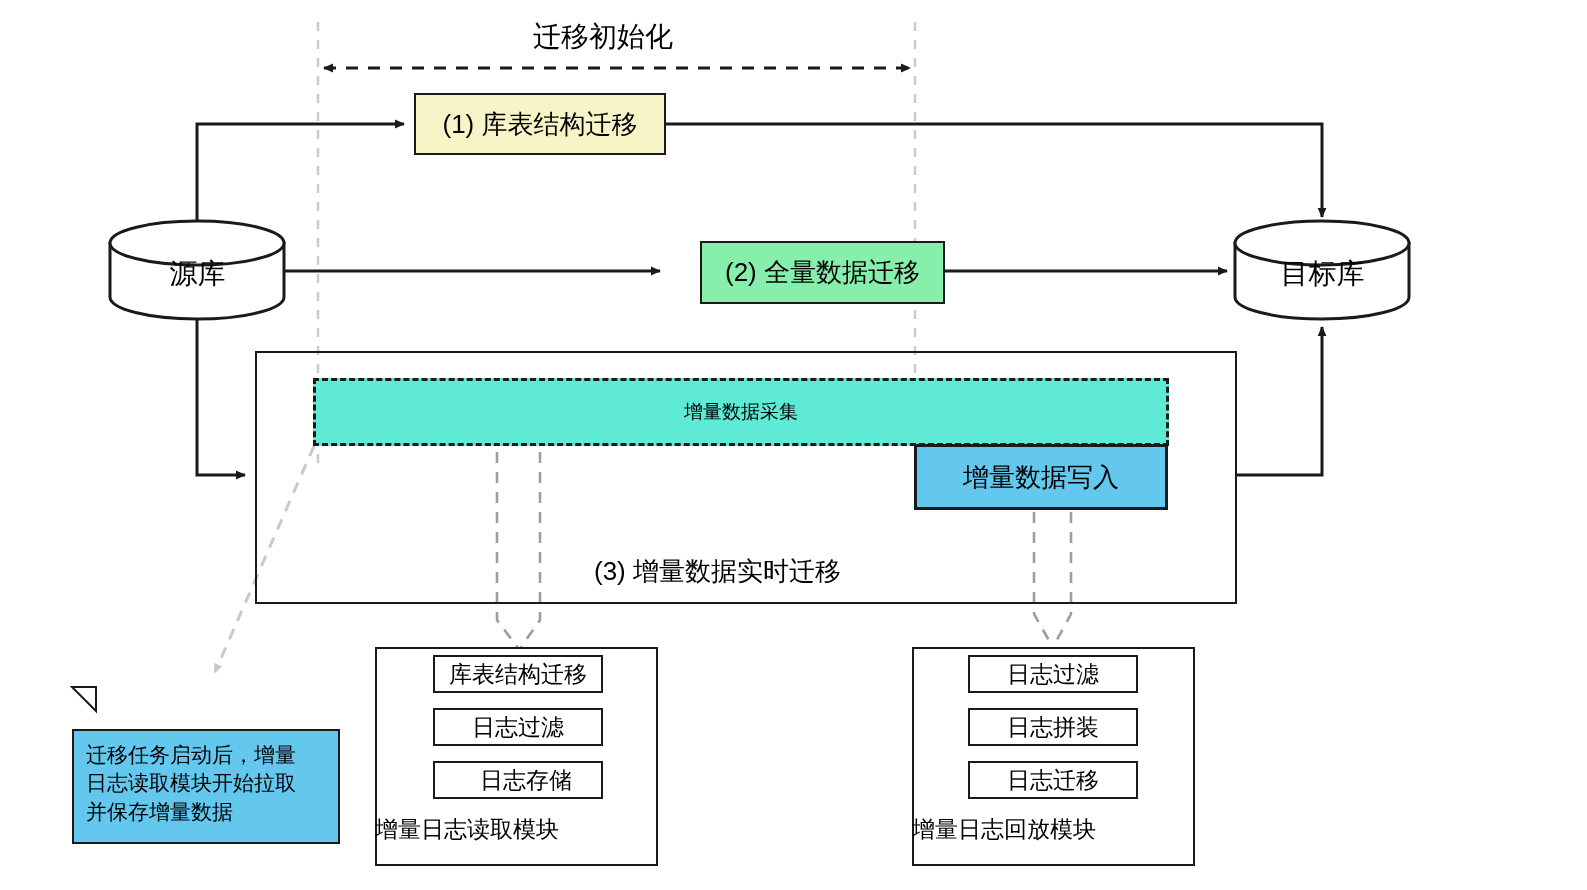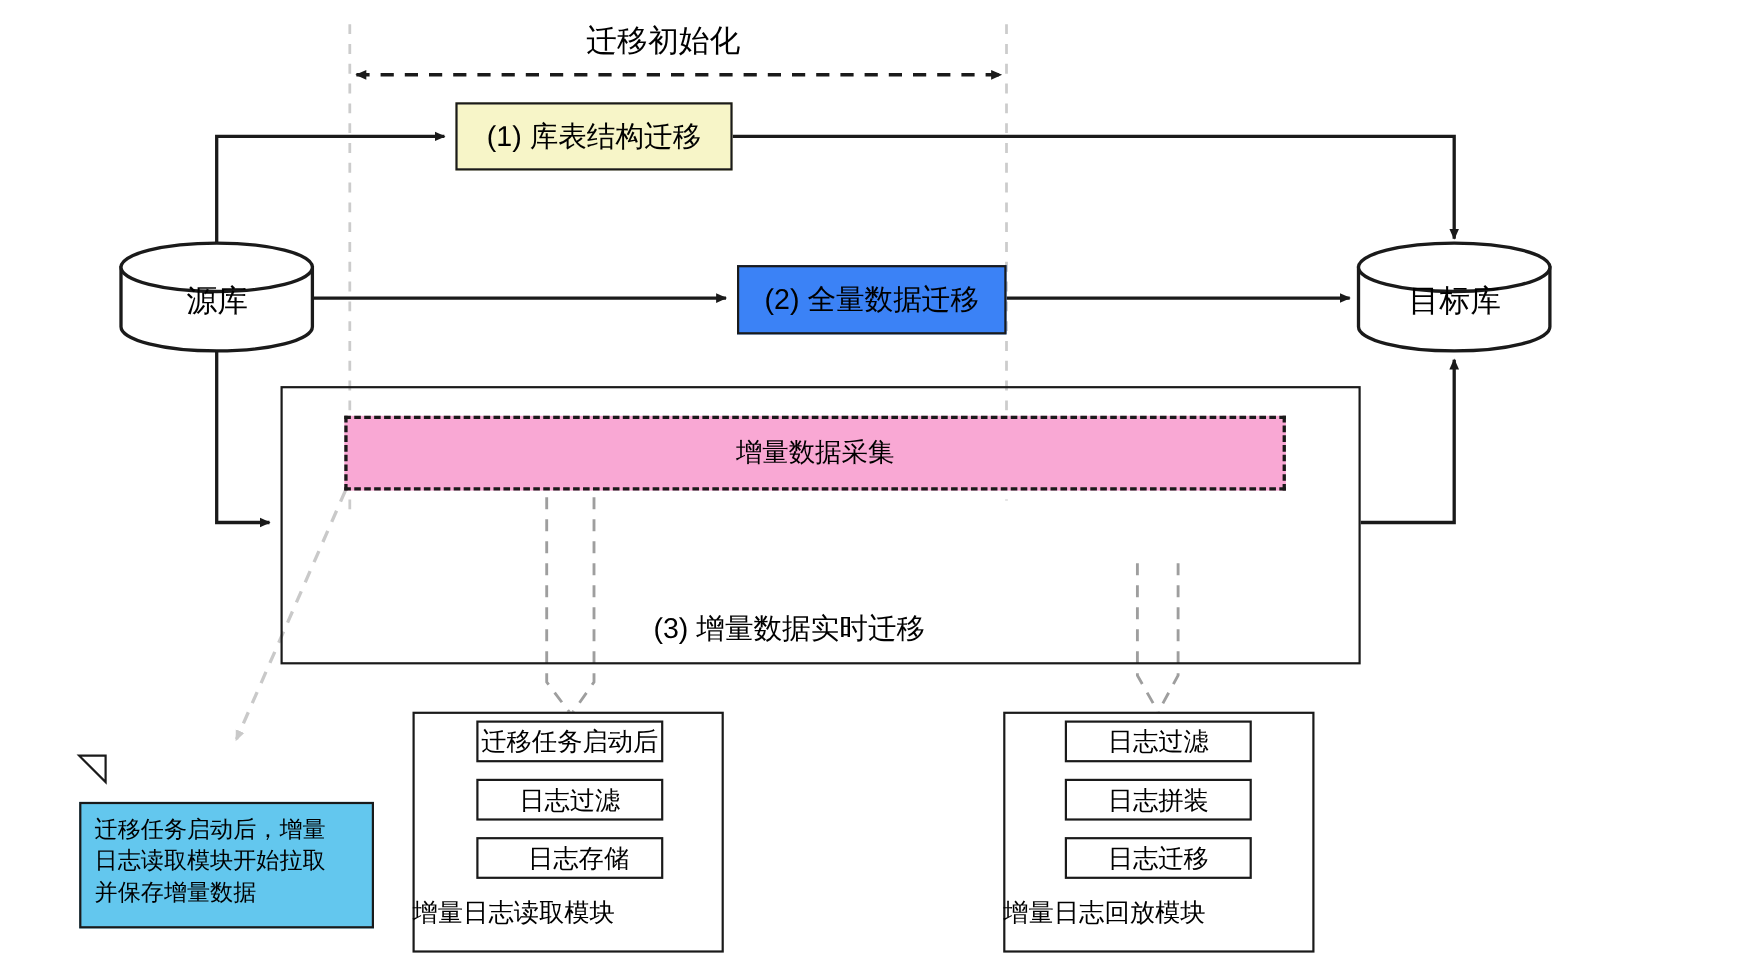--- a/index.html
+++ b/index.html
@@ -9,24 +9,24 @@
     overflow:hidden;
   }
   #stage{position:relative;width:1389px;height:890px;background:#fff;}
   svg#wires{position:absolute;left:0;top:0;width:1587px;height:890px;pointer-events:none;}
 
   .node{position:absolute;box-sizing:border-box;display:flex;align-items:center;justify-content:center;
         text-align:center;color:#000;line-height:1.25;}
 
   .proc{border:2px solid #1a1a1a;font-size:26px;}
   .proc.yellow{background:#f7f5c8;}
-  .proc.green{background:#3b82f6;}
+  .proc.green{background:#86efac;margin-left:30px;}
   .proc.blue{background:#63c7ee;border:3px solid #1a1a1a;}
 
-  .collect{background:#f9a8d4;border:3px dashed #1a1a1a;font-size:24px;}
+  .collect{background:#5eead4;border:3px dashed #1a1a1a;font-size:19px;}
 
   .outerbox{border:2px solid #1a1a1a;background:transparent;}
   .outer-label{position:absolute;font-size:26px;color:#000;}
 
   .modbox{border:2px solid #1a1a1a;background:#fff;}
   .modcell{position:absolute;box-sizing:border-box;border:2px solid #1a1a1a;background:#fff;
            display:flex;align-items:center;justify-content:center;font-size:23px;}
   .modcaption{position:absolute;font-size:23px;text-align:left;}
 
   .note{position:absolute;box-sizing:border-box;background:#63c7ee;border:2px solid #1a1a1a;
@@ -127,27 +127,28 @@
   <div class="node proc yellow" style="left:414px;top:93px;width:252px;height:62px;">(1) 库表结构迁移</div>
 
   <div class="node proc green" style="left:670px;top:241px;width:245px;height:63px;">(2) 全量数据迁移</div>
 
   <div class="node outerbox" style="left:255px;top:351px;width:982px;height:253px;"></div>
 
   <div class="outer-label" style="left:594px;top:554px;">(3) 增量数据实时迁移</div>
 
   <div class="node collect" style="left:313px;top:378px;width:856px;height:68px;">增量数据采集</div>
 
+  <div class="node proc blue" style="left:914px;top:444px;width:254px;height:66px;">增量数据写入</div>
 
   <div class="note" style="left:72px;top:687px;width:268px;height:115px;margin-top:42px;">迁移任务启动后，增量
 日志读取模块开始拉取
 并保存增量数据</div>
 
   <div class="node modbox" style="left:375px;top:647px;width:283px;height:219px;"></div>
-  <div class="modcell" style="left:433px;top:655px;width:170px;height:38px;">迁移任务启动后</div>
+  <div class="modcell" style="left:433px;top:655px;width:170px;height:38px;">库表结构迁移</div>
   <div class="modcell" style="left:433px;top:708px;width:170px;height:38px;">日志过滤</div>
   <div class="modcell" style="left:433px;top:761px;width:170px;height:38px;padding-left:16px;">日志存储</div>
   <div class="modcaption" style="left:375px;top:814px;width:283px;">增量日志读取模块</div>
 
   <div class="node modbox" style="left:912px;top:647px;width:283px;height:219px;"></div>
   <div class="modcell" style="left:968px;top:655px;width:170px;height:38px;">日志过滤</div>
   <div class="modcell" style="left:968px;top:761px;width:170px;height:38px;">日志迁移</div>
   <div class="modcell" style="left:968px;top:708px;width:170px;height:38px;">日志拼装</div>
   <div class="modcaption" style="left:912px;top:814px;width:283px;">增量日志回放模块</div>
 

